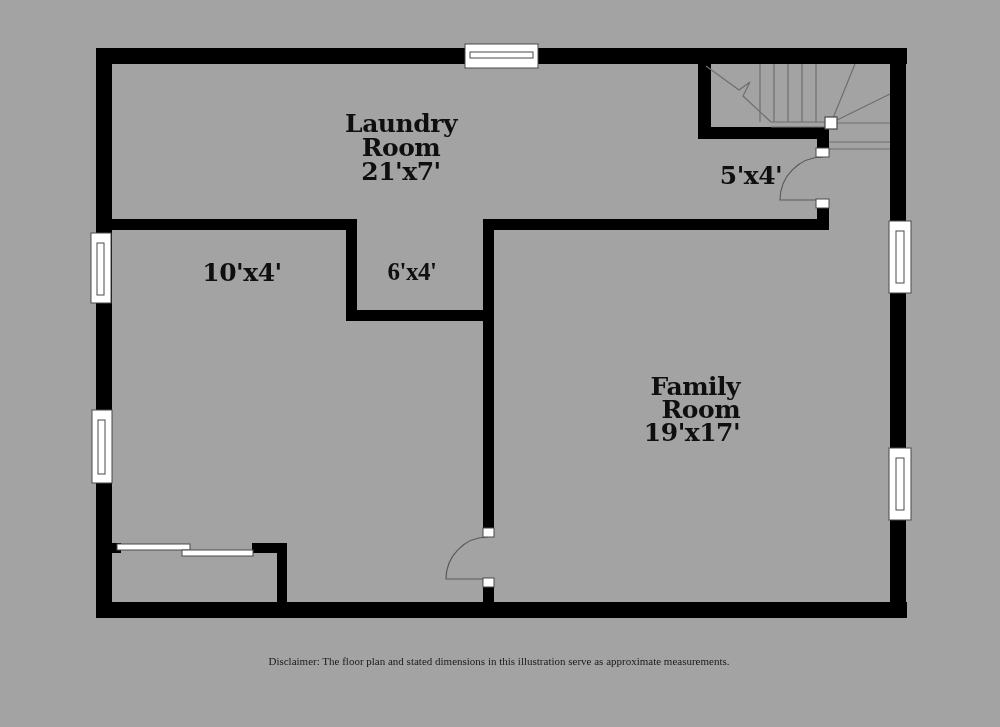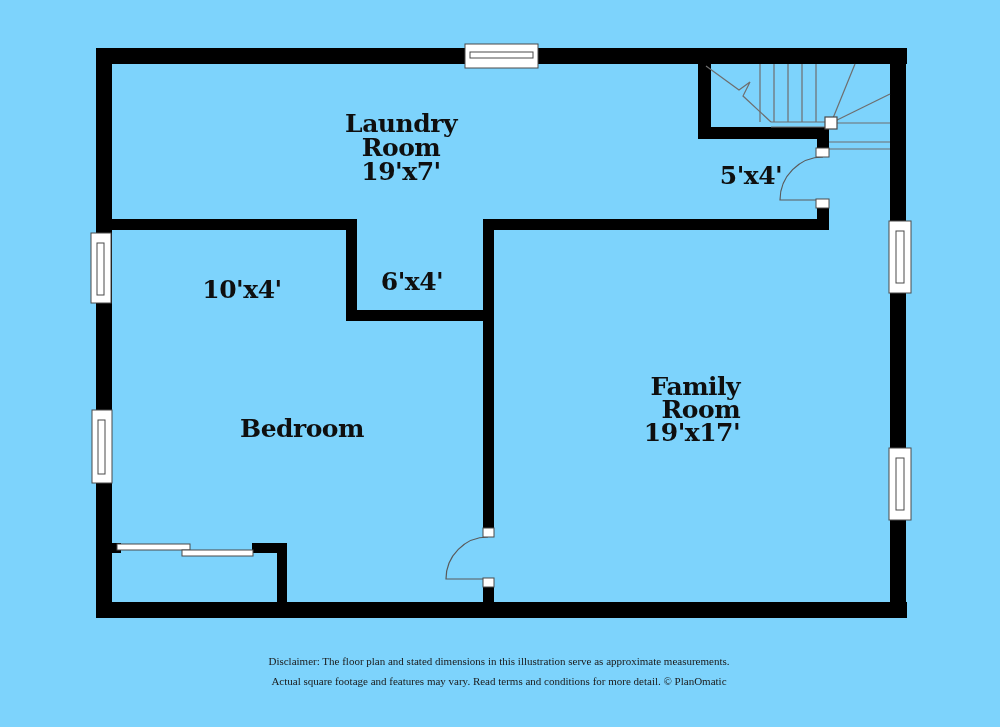--- a/index.html
+++ b/index.html
@@ -1,20 +1,20 @@
 <!DOCTYPE html>
 <html><head>
 <meta charset="utf-8">
 <style>
   html, body { margin: 0; padding: 0; background: #ffffff; }
   .stage {
     position: relative;
     width: 1000px;
     height: 727px;
-    background: #7dd3fc;
+    background: #a3a3a3;
     overflow: hidden;
     font-family: "DejaVu Serif", serif;
   }
   .plan-svg {
     position: absolute;
     left: 0; top: 0;
   }
   .room-label {
     position: absolute;
     transform: translate(-50%, -50%);
@@ -118,43 +118,41 @@
 
     <g fill="#ffffff" stroke="#4a4a4a" stroke-width="1">
       <rect x="117" y="544" width="73" height="6"></rect>
       <rect x="182" y="550" width="71" height="6"></rect>
     </g>
   </svg>
 
   <div class="room-label" style="left:401px; top:148px;">
     <div>Laundry</div>
     <div>Room</div>
-    <div>19'x7'</div>
+    <div>21'x7'</div>
   </div>
 
   <div class="room-label" style="left:302px; top:429px;">
-    <div>Bedroom</div>
   </div>
 
   <div class="room-label small" style="left:692px; top:409px;text-align:right;">
     <div>Family</div>
     <div>Room</div>
     <div>19'x17'</div>
   </div>
 
   <div class="room-label" style="left:751px; top:176px;">
     <div>5'x4'</div>
   </div>
 
-  <div class="room-label" style="left:412px; top:282px;">
+  <div class="room-label" style="left:412px; top:272px;font-family:Liberation Serif, serif;">
     <div>6'x4'</div>
   </div>
 
-  <div class="room-label" style="left:242px; top:290px;">
+  <div class="room-label" style="left:242px; top:273px;">
     <div>10'x4'</div>
   </div>
 
   <div class="footer">
     <div>Disclaimer: The floor plan and stated dimensions in this illustration serve as approximate measurements.</div>
-    <div>Actual square footage and features may vary. Read terms and conditions for more detail. © PlanOmatic</div>
   </div>
 
 </div>
 
 </body></html>

